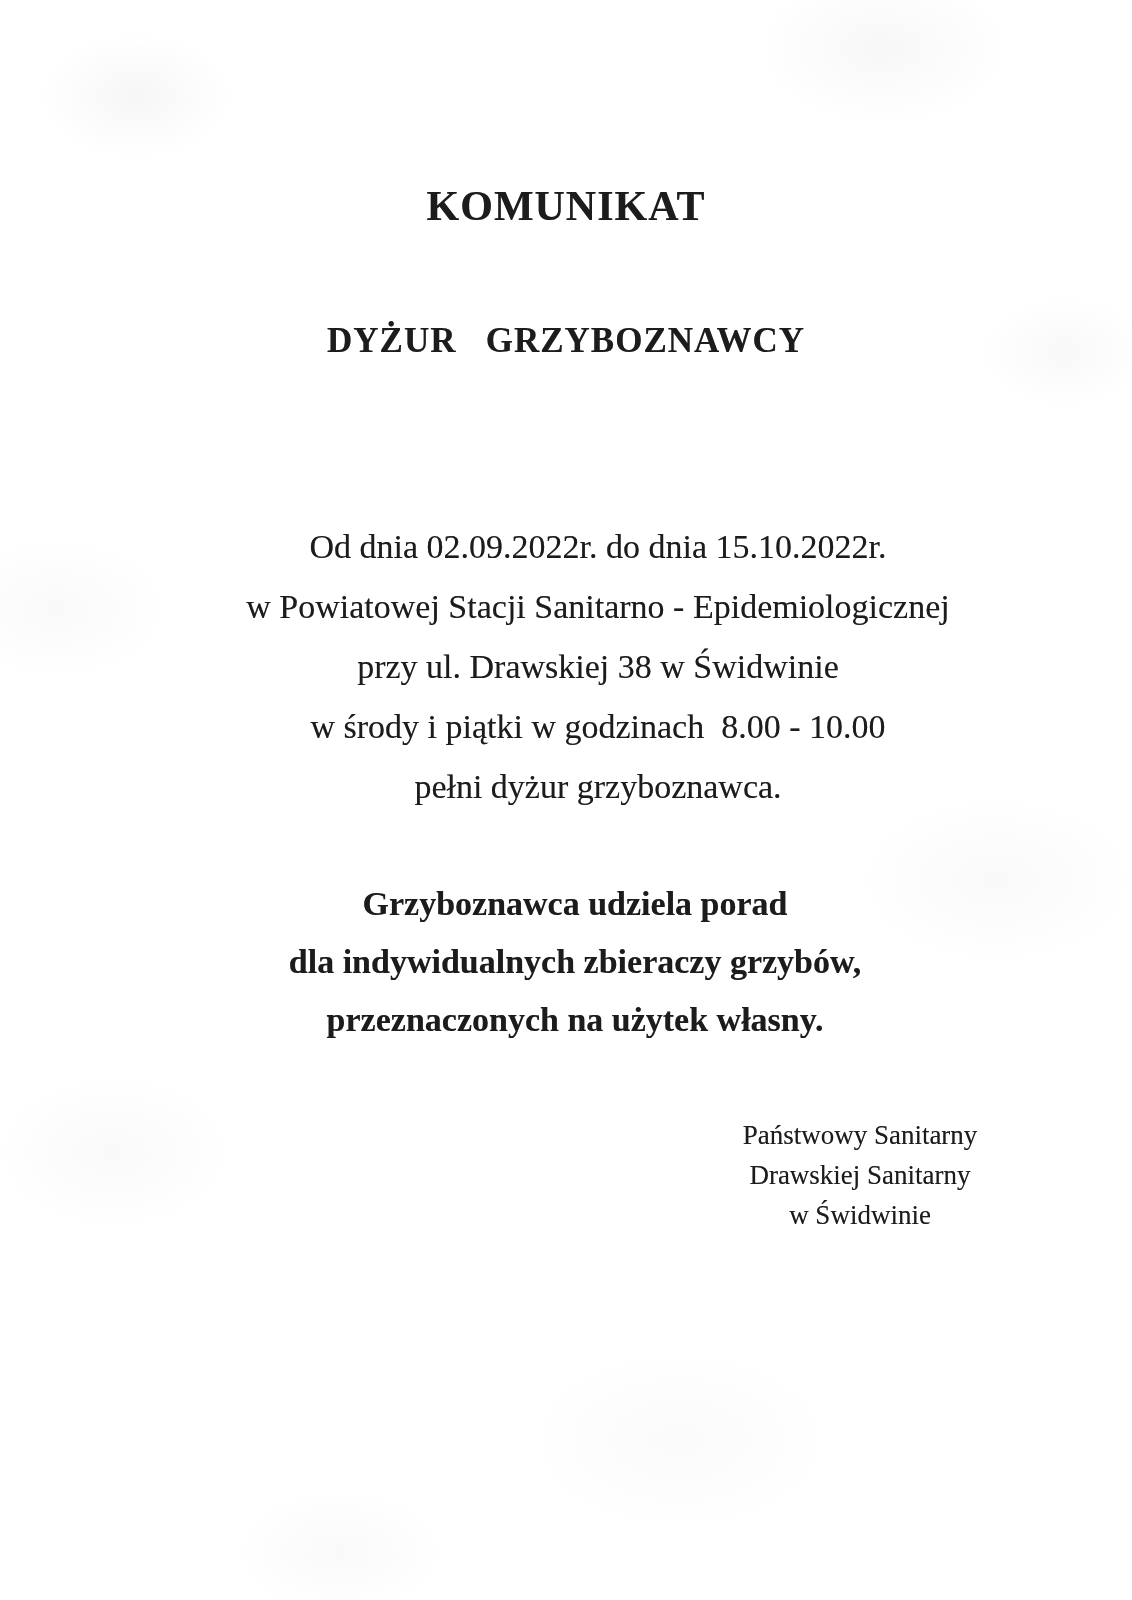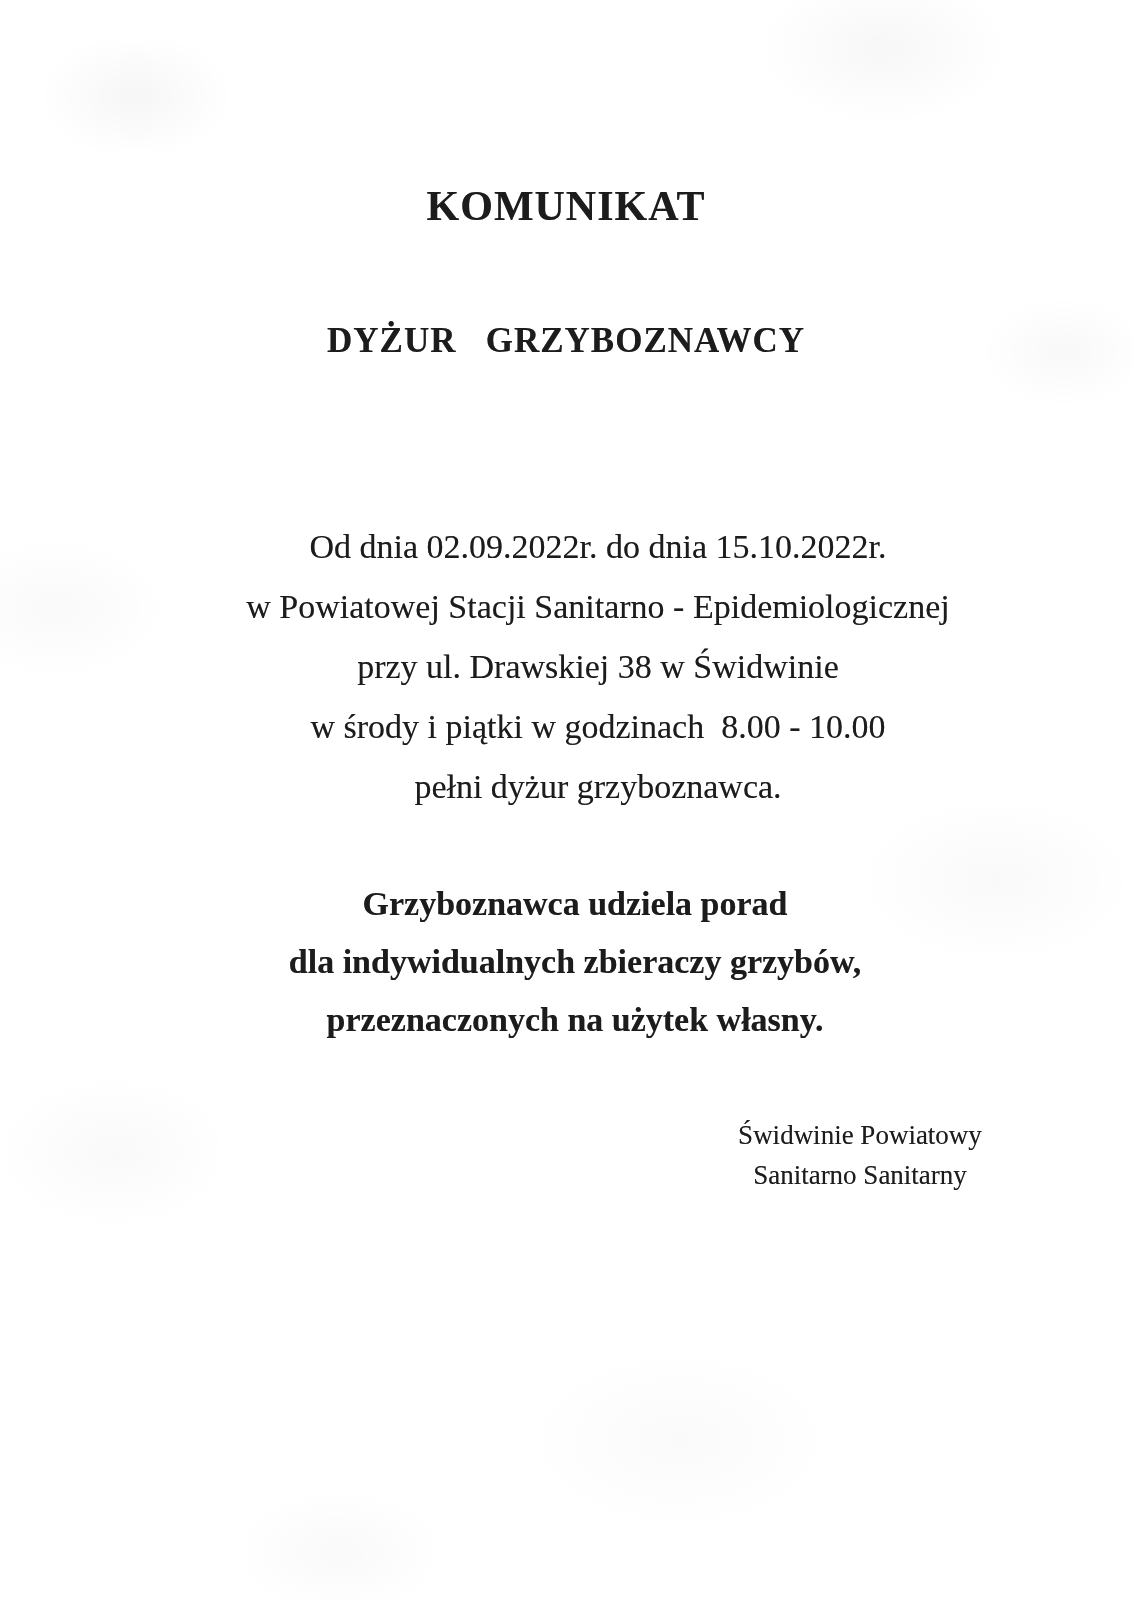--- a/index.html
+++ b/index.html
@@ -115,17 +115,18 @@
     <p>pełni dyżur grzyboznawca.</p>
   </div>
 
   <div class="emphasis-block ink">
     <p>Grzyboznawca udziela porad</p>
     <p>dla indywidualnych zbieraczy grzybów,</p>
     <p>przeznaczonych na użytek własny.</p>
   </div>
 
   <div class="signature-block ink">
-    <p>Świdwinie Powiatowy</p>
-    <p>Sanitarno Sanitarny</p>
+    <p>Państwowy Sanitarny</p>
+    <p>Drawskiej Sanitarny</p>
+    <p>w Świdwinie</p>
   </div>
 
 </div>
 
 </body></html>

